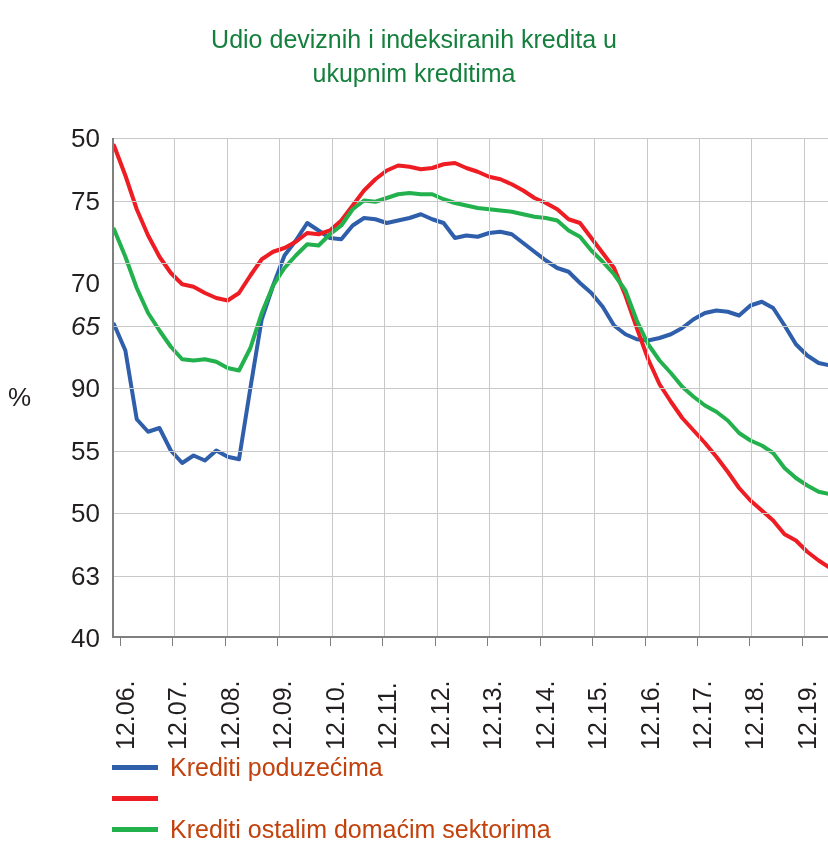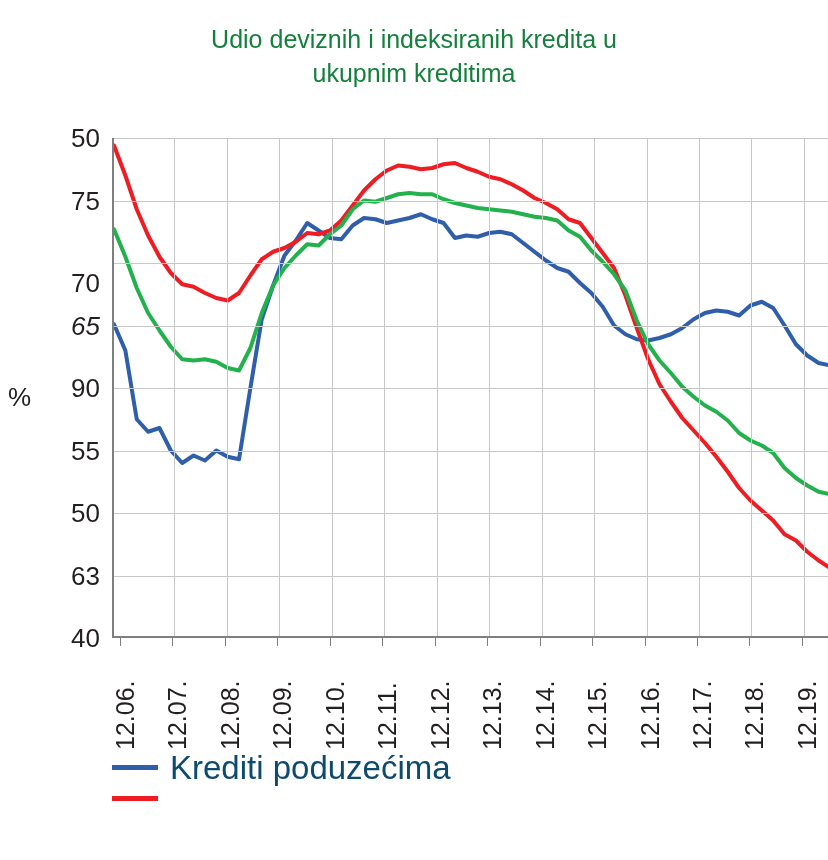--- a/index.html
+++ b/index.html
@@ -106,22 +106,22 @@
     align-items: center;
     height: 31px;
   }
   .legend-swatch {
     width: 46px;
     height: 5px;
     margin-right: 12px;
     flex: 0 0 auto;
   }
   .legend-label {
-    font-size: 33px;
-    color: #0c4a6e;
+    font-size: 25px;
+    color: #c2410c;
     line-height: 25px;
   }
 </style>
 </head>
 <body>
 
 <div id="chart-root">
 
   <div id="chart-title">Udio deviznih i indeksiranih kredita u
 ukupnim kreditima</div>
@@ -186,20 +186,24 @@
     </div>
 
   <div id="legend">
       <div class="legend-row">
         <span class="legend-swatch" style="background: rgb(47, 95, 171);"></span>
         <span class="legend-label">Krediti poduzećima</span>
       </div>
       <div class="legend-row">
         <span class="legend-swatch" style="background: rgb(238, 29, 35);"></span>
       </div>
+      <div class="legend-row">
+        <span class="legend-swatch" style="background: rgb(34, 177, 76);"></span>
+        <span class="legend-label">Krediti ostalim domaćim sektorima</span>
+      </div>
     </div>
 
 <div class="tick-mark" style="left: 120px; top: 638px;"></div>
     <div class="tick-mark" style="left: 172.454px; top: 638px;"></div>
     <div class="tick-mark" style="left: 224.908px; top: 638px;"></div>
     <div class="tick-mark" style="left: 277.363px; top: 638px;"></div>
     <div class="tick-mark" style="left: 329.817px; top: 638px;"></div>
     <div class="tick-mark" style="left: 382.271px; top: 638px;"></div>
     <div class="tick-mark" style="left: 434.725px; top: 638px;"></div>
     <div class="tick-mark" style="left: 487.179px; top: 638px;"></div>

